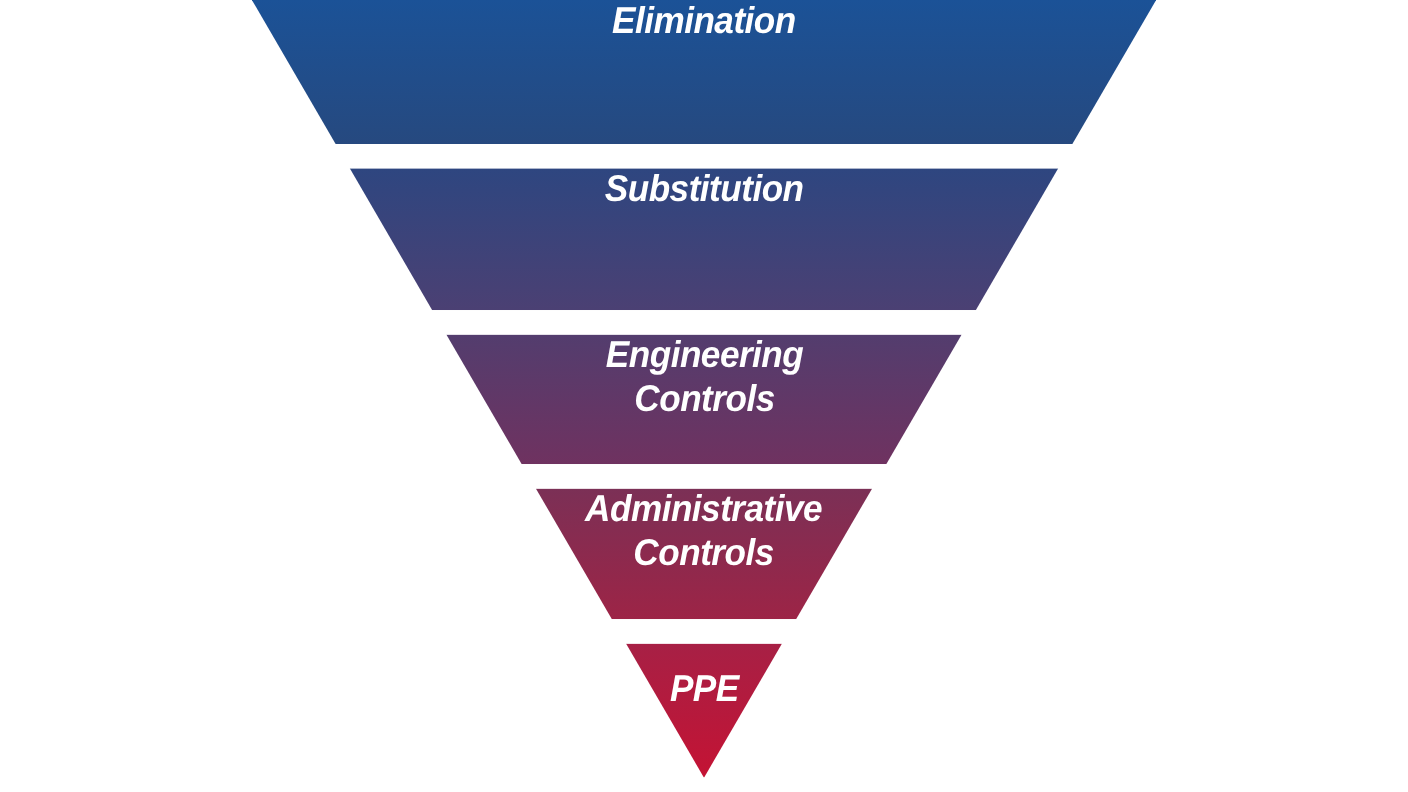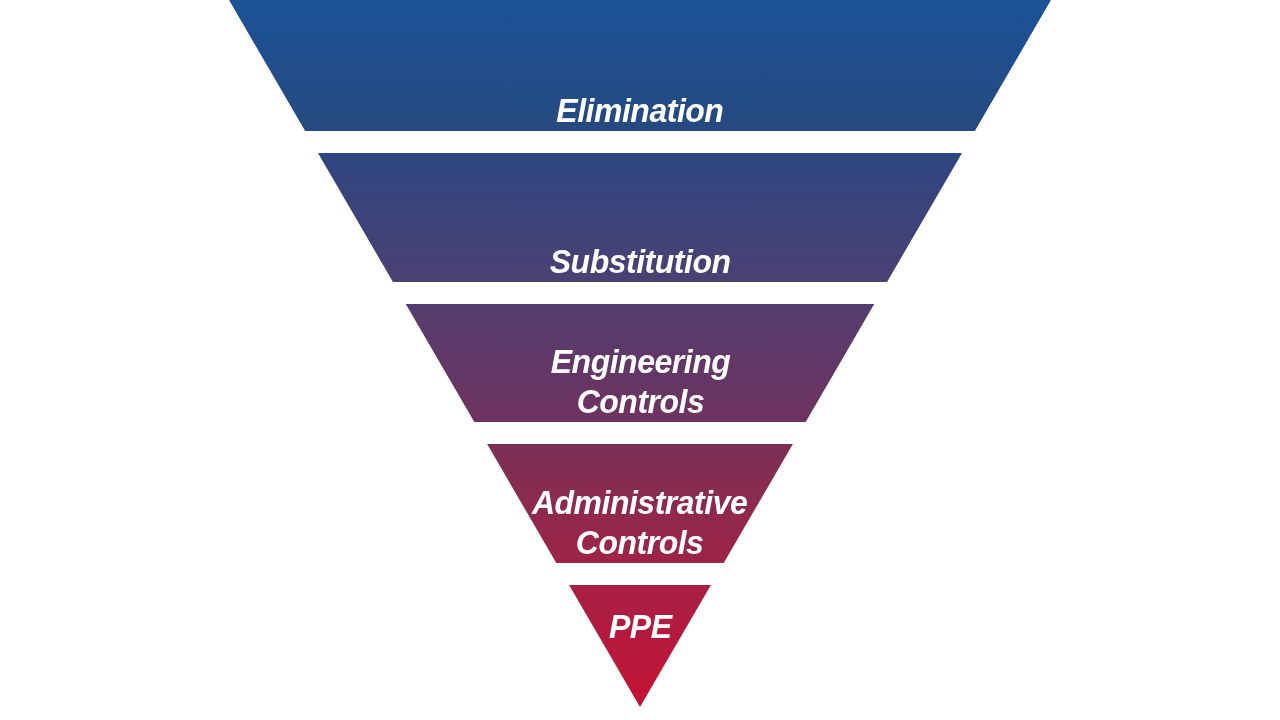--- a/index.html
+++ b/index.html
@@ -17,21 +17,21 @@
     position: relative;
     width: 1280px;
     height: 720px;
     background: #ffffff;
   }
   .band {
     position: absolute;
     left: 0;
     width: 1280px;
     display: flex;
-    align-items: flex-end;
+    align-items: flex-start;
     justify-content: center;
   }
   .band--tip {
     align-items: flex-start;
   }
   .band--tip .band-label {
     padding-top: 22px;
   }
   .band-label {
     color: #ffffff;

